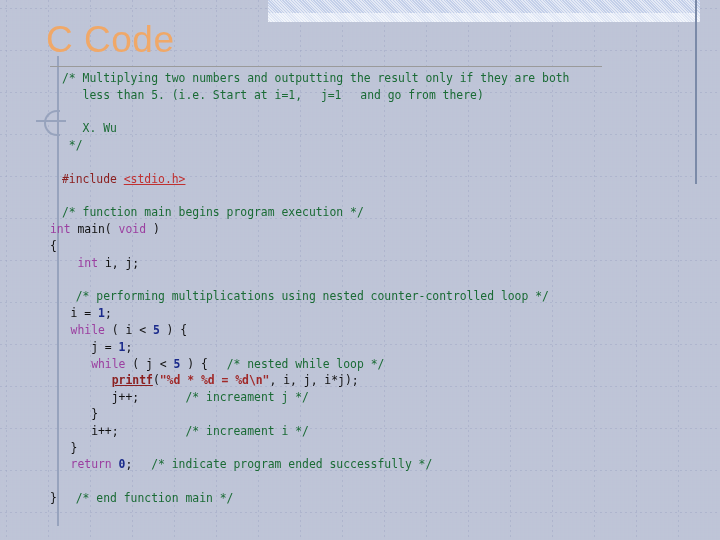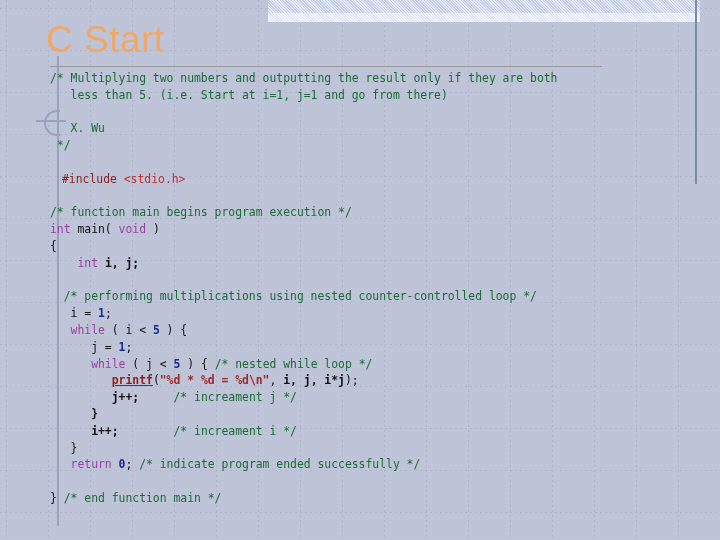--- a/index.html
+++ b/index.html
@@ -140,28 +140,28 @@
     left: 50px;
     top: 70px;
     width: 660px;
     font-family: "DejaVu Sans Mono", "Liberation Mono", monospace;
     font-size: 11.4px;
     line-height: 16.8px;
     white-space: pre;
     color: #101010;
   }
   .code .ln { display: block; min-height: 16.8px; }
-  .cm  { color: #1a6b35; }          
+  .cm  { color: #1a6b35; margin-left: 12px; }          
   .kw  { color: #9b3fa0; }          
   .pp  { color: #8b2020; margin-left: 12px; }          
-  .inc { color: #c03030; }          
+  .inc { color: #c03030; text-decoration: underline; }          
   .str { color: #a02828; font-weight: bold; } 
   .fn  { color: #8b2020; font-weight: bold; text-decoration: underline; } 
   .num { color: #1a2a8b; font-weight: bold; } 
-  .id  { color: #101010; font-weight: bold; } 
+  .id  { color: #101010; font-weight: normal; } 
   .pl  { color: #101010; }          
 </style>
 </head>
 <body>
 
 <div id="slide">
 
   <div class="grid-layer"></div>
   <div id="grid-lines">
       <div class="vline" style="left: 6px;"></div>
@@ -197,18 +197,18 @@
     </div>
 
   <div class="top-banner"></div>
   <div class="top-banner-2"></div>
 
   <div class="deco-line-right"></div>
   <div class="deco-line-left"></div>
   <div class="deco-arc"></div>
   <div class="deco-tick"></div>
 
-  <div class="title">C Start</div>
+  <div class="title">C Code</div>
   <div class="title-rule"></div>
 
   <div class="code" id="code-block"><span class="ln"><span class="cm">/* Multiplying two numbers and outputting the result only if they are both</span></span><span class="ln"><span class="cm">   less than 5. (i.e. Start at i=1, </span><span class="cm">j=1</span><span class="cm"> and go from there)</span></span><span class="ln">&nbsp;</span><span class="ln"><span class="cm">   X. Wu</span></span><span class="ln"><span class="cm"> */</span></span><span class="ln">&nbsp;</span><span class="ln"><span class="pp">#include </span><span class="inc">&lt;stdio.h&gt;</span></span><span class="ln">&nbsp;</span><span class="ln"><span class="cm">/* function main begins program execution */</span></span><span class="ln"><span class="kw">int</span><span class="pl"> main( </span><span class="kw">void</span><span class="pl"> )</span></span><span class="ln"><span class="pl">{</span></span><span class="ln"><span class="pl">    </span><span class="kw">int</span><span class="pl"> </span><span class="id">i, j;</span></span><span class="ln">&nbsp;</span><span class="ln"><span class="cm">  /* performing multiplications using nested counter-controlled loop */</span></span><span class="ln"><span class="pl">   i = </span><span class="num">1</span><span class="pl">;</span></span><span class="ln"><span class="pl">   </span><span class="kw">while</span><span class="pl"> ( i &lt; </span><span class="num">5</span><span class="pl"> ) {</span></span><span class="ln"><span class="pl">      j = </span><span class="num">1</span><span class="pl">;</span></span><span class="ln"><span class="pl">      </span><span class="kw">while</span><span class="pl"> ( j &lt; </span><span class="num">5</span><span class="pl"> ) { </span><span class="cm">/* nested while loop */</span></span><span class="ln"><span class="pl">         </span><span class="fn">printf</span><span class="pl">(</span><span class="str">"%d * %d = %d\n"</span><span class="pl">, </span><span class="id">i, j, i*j</span><span class="pl">);</span></span><span class="ln"><span class="pl">         </span><span class="id">j++;</span><span class="pl">     </span><span class="cm">/* increament j */</span></span><span class="ln"><span class="id">      }</span></span><span class="ln"><span class="pl">      </span><span class="id">i++;</span><span class="pl">        </span><span class="cm">/* increament i */</span></span><span class="ln"><span class="pl">   }</span></span><span class="ln"><span class="pl">   </span><span class="kw">return</span><span class="pl"> </span><span class="num">0</span><span class="pl">; </span><span class="cm">/* indicate program ended successfully */</span></span><span class="ln">&nbsp;</span><span class="ln"><span class="pl">} </span><span class="cm">/* end function main */</span></span></div>
 
 </div>
 
 </body></html>

